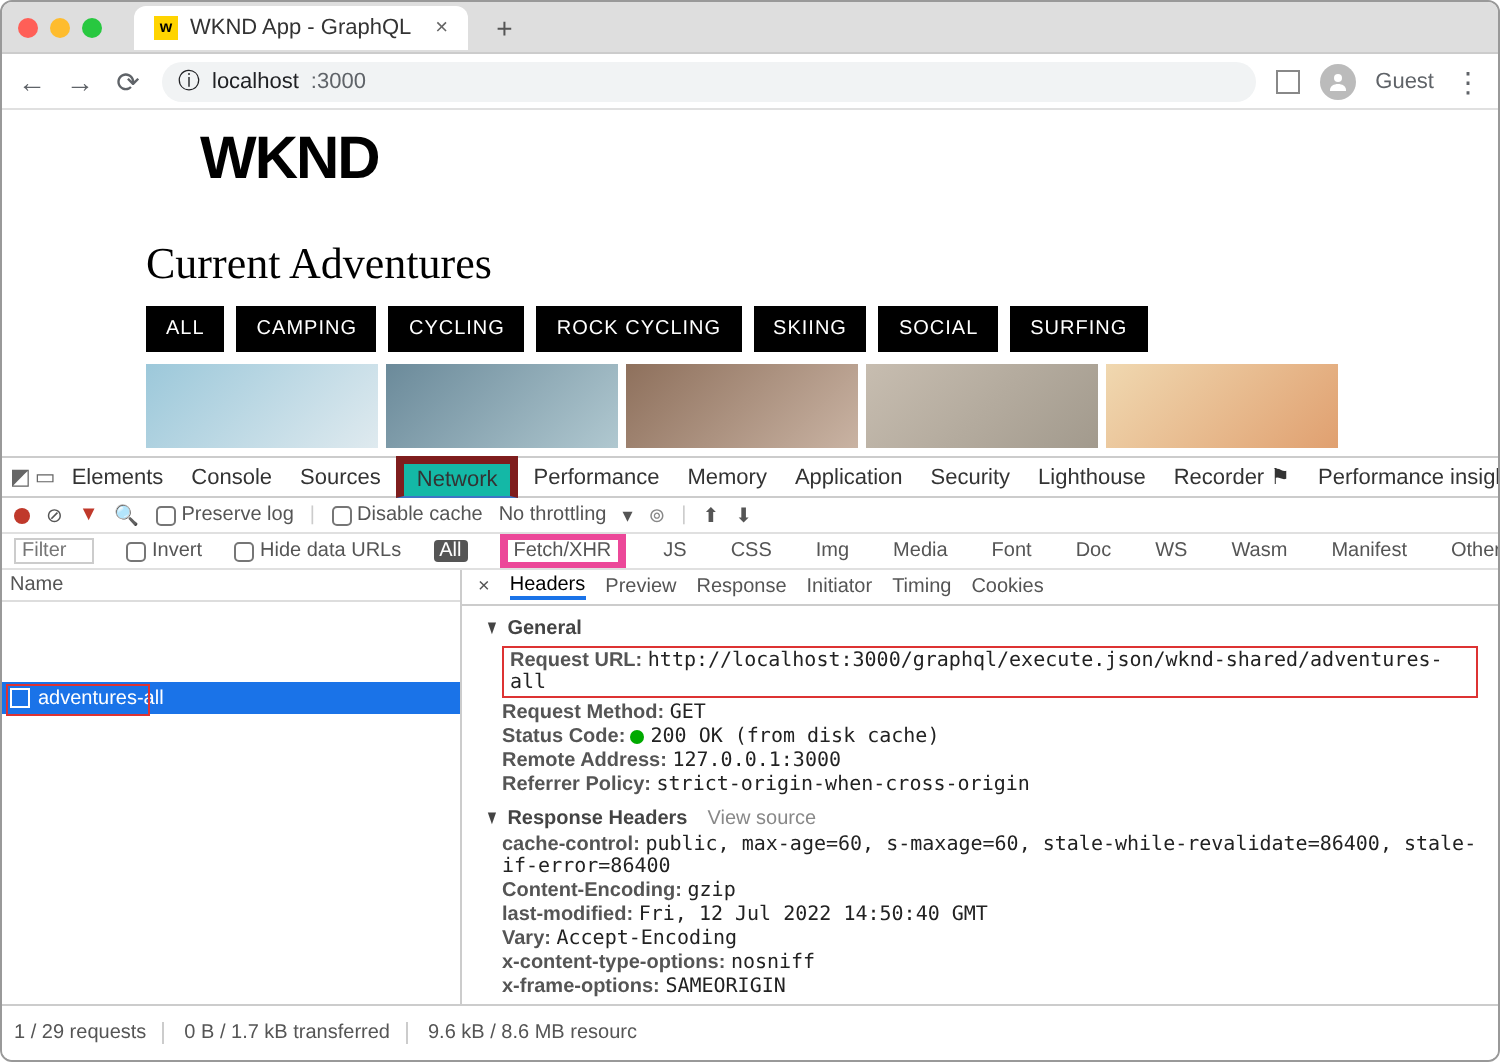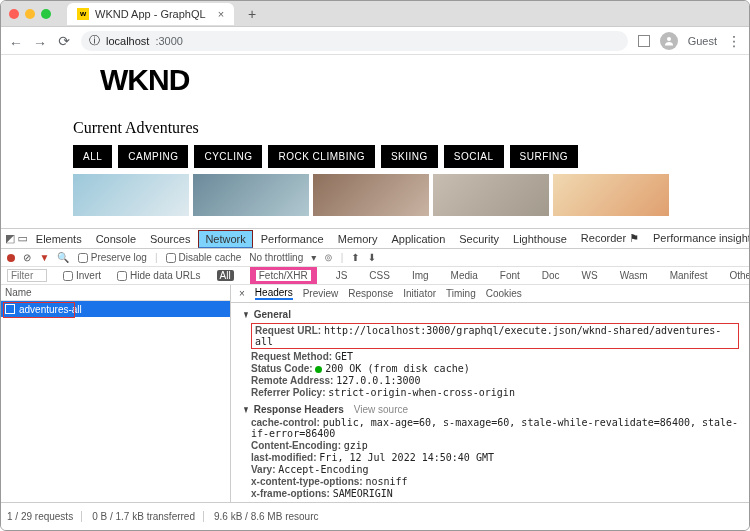--- a/index.html
+++ b/index.html
@@ -12,44 +12,44 @@
   .tab-x { color: #666; margin-left: 6px; }
   .tab-plus { margin-left: 8px; color: #555; font-size: 14px; }
   .urlbar-row { height: 28px; display: flex; align-items: center; padding: 0 8px; gap: 10px; border-bottom: 1px solid #e0e0e0; }
   .nav-ico { color: #5f6368; font-size: 14px; width: 14px; text-align: center; }
   .urlbox { flex: 1; height: 20px; border-radius: 10px; background: #f1f3f4; display: flex; align-items: center; padding: 0 8px; gap: 6px; font-size: 11px; color: #202124; }
   .urlbox .host { color: #202124; } .urlbox .rest { color: #5f6368; }
   .avatar { width: 18px; height: 18px; border-radius: 50%; background: #bbb; display: inline-flex; align-items: center; justify-content: center; }
   .avatar svg { width: 12px; height: 12px; fill: #fff; }
   .viewport { height: 172px; padding: 8px 0 0 72px; overflow: hidden; }
   .logo { font-family: "Arial Black", sans-serif; font-weight: 900; font-size: 30px; letter-spacing: -1px; margin-left: 27px; }
-  .heading { font-family: Georgia, serif; font-size: 16px; margin-top: 22px; }
+  .heading { font-family: Georgia, serif; font-size: 22px; margin-top: 22px; }
   .filters { display: flex; gap: 6px; margin-top: 8px; }
   .chip { background: #000; color: #fff; font-size: 10px; padding: 6px 10px; letter-spacing: 0.5px; }
   .cards { display: flex; gap: 4px; margin-top: 6px; }
   .card { width: 116px; height: 42px; background: linear-gradient(135deg,#9cc8da,#dfeaef); }
   .card.c2 { background: linear-gradient(135deg,#6b8a9a,#b0c8d0); }
   .card.c3 { background: linear-gradient(135deg,#8e705c,#c9b3a3); }
   .card.c4 { background: linear-gradient(135deg,#c7bdb0,#a29a8d); }
   .card.c5 { background: linear-gradient(135deg,#f0d8b0,#e0a070); }
   .devtools { position: absolute; bottom: 0; left: 0; right: 0; height: 302px; border-top: 1px solid #ccc; background: #fff; display: flex; flex-direction: column; font-size: 11px; }
   .dt-tabs { height: 20px; display: flex; align-items: center; border-bottom: 1px solid #ccc; padding: 0 4px; gap: 2px; }
   .dt-tab { padding: 2px 6px; color: #333; white-space: nowrap; }
-  .dt-tab.active { border: 1px solid #7f1d1d; border-bottom: 1px solid #3c76c6; background: #7dd3fc; color: #333; }
+  .dt-tab.active { border: 4px solid #7f1d1d; border-bottom: 1px solid #3c76c6; background: #14b8a6; color: #333; }
   .dt-toolbar { height: 18px; display: flex; align-items: center; gap: 8px; padding: 0 6px; border-bottom: 1px solid #e0e0e0; color: #555; font-size: 10px; }
   .rec-dot { width: 8px; height: 8px; border-radius: 50%; background: #c0392b; }
   .cbx { display: flex; align-items: center; gap: 3px; }
   .cbx input { width: 10px; height: 10px; }
-  .xhr-hi { border: 6px solid #ec4899; padding: 0 2px; }
+  .xhr-hi { border: 4px solid #ec4899; padding: 0 2px; }
   .dt-filterrow { height: 18px; display: flex; align-items: center; gap: 16px; padding: 0 6px; border-bottom: 1px solid #e0e0e0; color: #555; font-size: 10px; overflow: hidden; white-space: nowrap; }
   .dt-filterrow .ftype { padding: 0 3px; }
   .dt-filterrow .ftype.sel { background: #555; color: #fff; border-radius: 2px; }
   .filter-input { border: 1px solid #ccc; font-size: 10px; padding: 0 3px; width: 40px; height: 13px; }
   .dt-body { flex: 1; display: flex; min-height: 0; }
-  .reqlist { width: 230px; border-right: 1px solid #ccc; display: flex; flex-direction: column; }
+  .reqlist { width: 230px; border-right: 1px solid #ccc; display: flex; flex-direction: column; gap: 40px; }
   .reqlist-hdr { height: 16px; border-bottom: 1px solid #ddd; padding: 0 4px; display: flex; align-items: center; font-size: 10px; color: #555; }
   .reqrow { height: 16px; display: flex; align-items: center; gap: 4px; padding: 0 4px; background: #1a73e8; color: #fff; font-size: 10px; }
   .reqrow-hl { position: relative; }
   .reqrow-hl::after { content:""; position:absolute; left:2px; top:1px; width:70px; height:14px; border:1px solid #d33; }
   .filetype { width: 10px; height: 10px; border: 1px solid #fff; display: inline-block; }
   .detail { flex: 1; display: flex; flex-direction: column; min-height: 0; }
   .detail-tabs { height: 18px; display: flex; align-items: center; gap: 10px; padding: 0 8px; border-bottom: 1px solid #ccc; font-size: 10px; }
   .detail-tabs .dtab { color: #555; }
   .detail-tabs .dtab.active { color: #000; border-bottom: 2px solid #1a73e8; padding-bottom: 0; }
   .detail-tabs .close { color: #555; }
@@ -103,21 +103,21 @@
   <span class="nav-ico">⋮</span>
 </div>
 
 <div class="viewport">
   <div class="logo">WKND</div>
   <div class="heading">Current Adventures</div>
   <div class="filters">
     <span class="chip">ALL</span>
     <span class="chip">CAMPING</span>
     <span class="chip">CYCLING</span>
-    <span class="chip">ROCK CLIMBING</span>
+    <span class="chip">ROCK CYCLING</span>
     <span class="chip">SKIING</span>
     <span class="chip">SOCIAL</span>
     <span class="chip">SURFING</span>
   </div>
   <div class="cards">
     <div class="card"></div>
     <div class="card c2"></div>
     <div class="card c3"></div>
     <div class="card c4"></div>
     <div class="card c5"></div>

